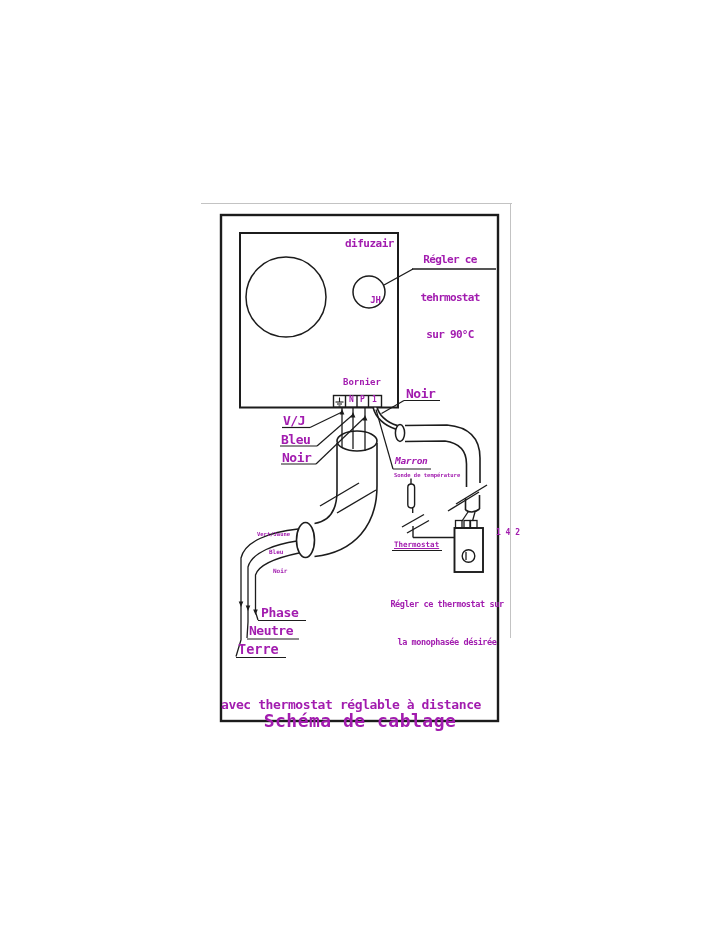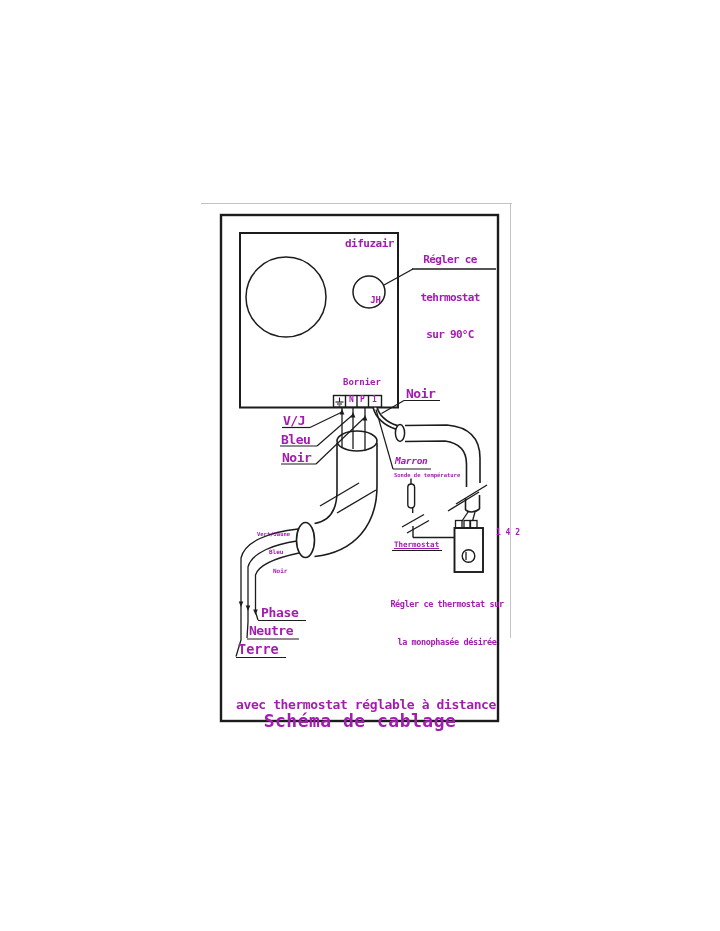--- a/index.html
+++ b/index.html
@@ -24,21 +24,21 @@
   #thermonums   {left:455px;top:529px;width:28px;text-align:right;font-size:8px;margin-left:37px;}
   #thermonote   {left:383px;top:573px;width:128px;text-align:center;font-size:8.5px;line-height:12.5px;letter-spacing:-0.4px;}
   #c-vj         {left:257px;top:532px;font-size:5.5px;}
   #c-bleu       {left:269px;top:549px;font-size:6px;}
   #c-noir       {left:273px;top:568px;font-size:6px;}
   #phase        {left:261px;top:606px;font-size:13px;letter-spacing:-0.3px;}
   #neutre       {left:249px;top:624px;font-size:13px;letter-spacing:-0.5px;}
   #terre        {left:238px;top:642px;font-size:13.5px;}
   #supplynote   {left:308px;top:611px;font-size:8px;line-height:10.8px;letter-spacing:-0.2px;}
   #title1       {left:221px;top:672px;width:278px;text-align:center;font-size:18px;letter-spacing:0.5px;margin-top:40px;}
-  #title2       {left:227px;top:698px;width:278px;text-align:center;font-size:13px;letter-spacing:-0.4px;}
+  #title2       {left:203px;top:698px;width:278px;text-align:right;font-size:13px;letter-spacing:-0.4px;}
 </style>
 </head>
 <body>
 
 <div id="page">
 
   <svg id="art" width="720" height="931" viewBox="0 0 720 931">
     <g stroke="#c3c3c3" stroke-width="1">
       <line x1="201" y1="203.5" x2="512" y2="203.5"></line>
       <line x1="510.5" y1="204" x2="510.5" y2="638"></line>

